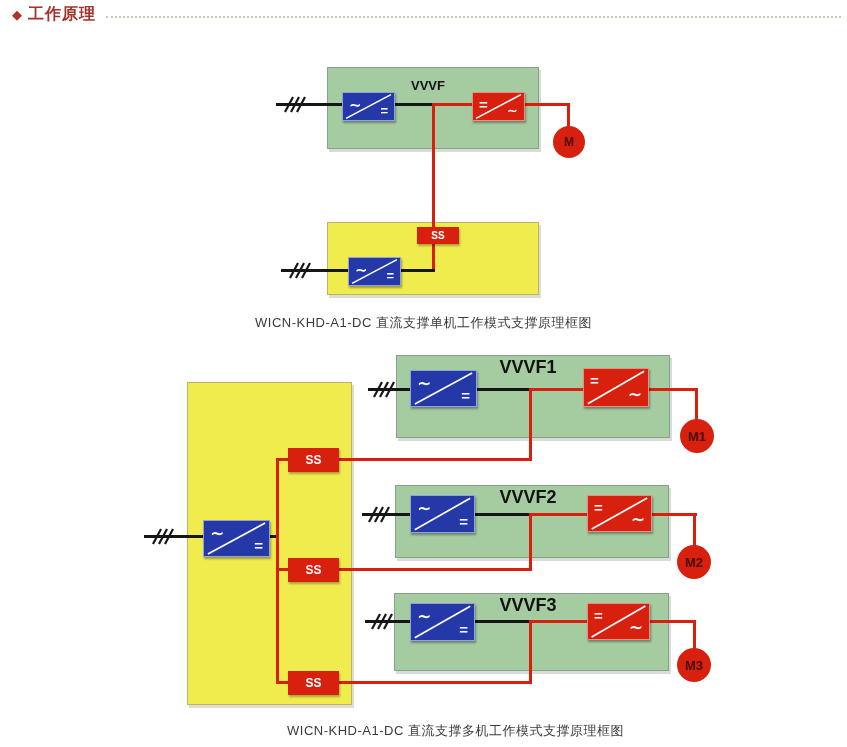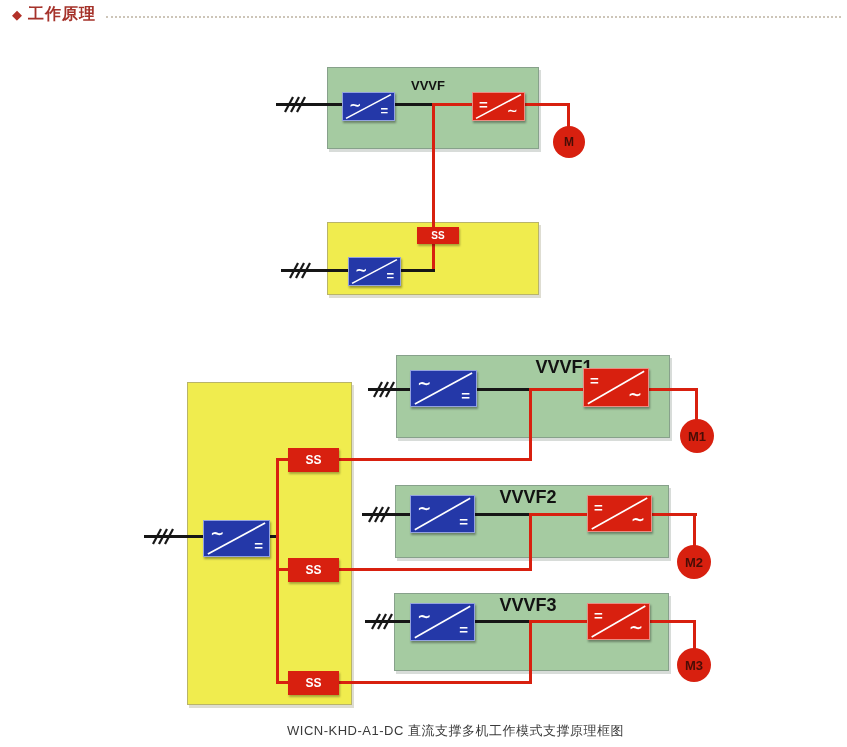--- a/index.html
+++ b/index.html
@@ -89,20 +89,21 @@
   <div class="ssbox" style="left:417px;top:227px;width:42px;height:17px;font-size:10px;">SS</div>
   <div class="conv blue" style="left:348px;top:257px;width:51px;height:27px;">
     <svg viewBox="0 0 100 100" preserveAspectRatio="none">
         <line x1="6" y1="94" x2="94" y2="6" stroke="#fff" stroke-width="1.6" vector-effect="non-scaling-stroke"></line>
       </svg>
     <span class="sym tl">∼</span>
     <span class="sym br">=</span>
   </div>
   <div class="motor" style="left:553px;top:126px;width:32px;height:32px;font-size:12px;">M</div>
 
+  <div class="caption" style="top:314px;">WICN-KHD-A1-DC 直流支撑单机工作模式支撑原理框图</div>
 
   <div class="bigbox box-yellow" style="left:187px;top:382px;width:163px;height:321px;"></div>
   <div class="bigbox box-green" style="left:396px;top:355px;width:272px;height:81px;"></div>
   <div class="bigbox box-green" style="left:395px;top:485px;width:272px;height:71px;"></div>
   <div class="bigbox box-green" style="left:394px;top:593px;width:273px;height:76px;"></div>
 
   <i class="ln" style="left:144px;top:535px;width:59px;height:3px;"></i>
   <svg class="phase" style="left:151px;top:527px;" width="24" height="19" viewBox="0 0 24 19">
     <g stroke="#161616" stroke-width="2.2">
         <line x1="2" y1="17" x2="10" y2="2"></line>
@@ -141,21 +142,21 @@
     <g stroke="#161616" stroke-width="2.2">
         <line x1="2" y1="17" x2="10" y2="2"></line>
         <line x1="8" y1="17" x2="16" y2="2"></line>
         <line x1="14" y1="17" x2="22" y2="2"></line>
       </g>
   </svg>
   <i class="ln" style="left:475px;top:388px;width:56px;height:3px;"></i>
   <i class="rln" style="left:529px;top:388px;width:56px;height:3px;"></i>
   <i class="rln" style="left:647px;top:388px;width:51px;height:3px;"></i>
   <i class="rln" style="left:695px;top:388px;width:3px;height:34px;"></i>
-  <div class="vvvf" style="left:492px;top:357px;width:72px;font-size:18px;margin-left:36px;">VVVF1</div>
+  <div class="vvvf" style="left:492px;top:357px;width:72px;font-size:18px;">VVVF1</div>
   <div class="conv blue" style="left:410px;top:370px;width:65px;height:35px;">
     <svg viewBox="0 0 100 100" preserveAspectRatio="none">
         <line x1="6" y1="94" x2="94" y2="6" stroke="#fff" stroke-width="1.7" vector-effect="non-scaling-stroke"></line>
       </svg>
     <span class="sym tl" style="font-size:17px;">∼</span>
     <span class="sym br" style="font-size:15px;">=</span>
   </div>
   <div class="conv redbox" style="left:583px;top:368px;width:64px;height:37px;">
     <svg viewBox="0 0 100 100" preserveAspectRatio="none">
         <line x1="6" y1="94" x2="94" y2="6" stroke="#fff" stroke-width="1.7" vector-effect="non-scaling-stroke"></line>

